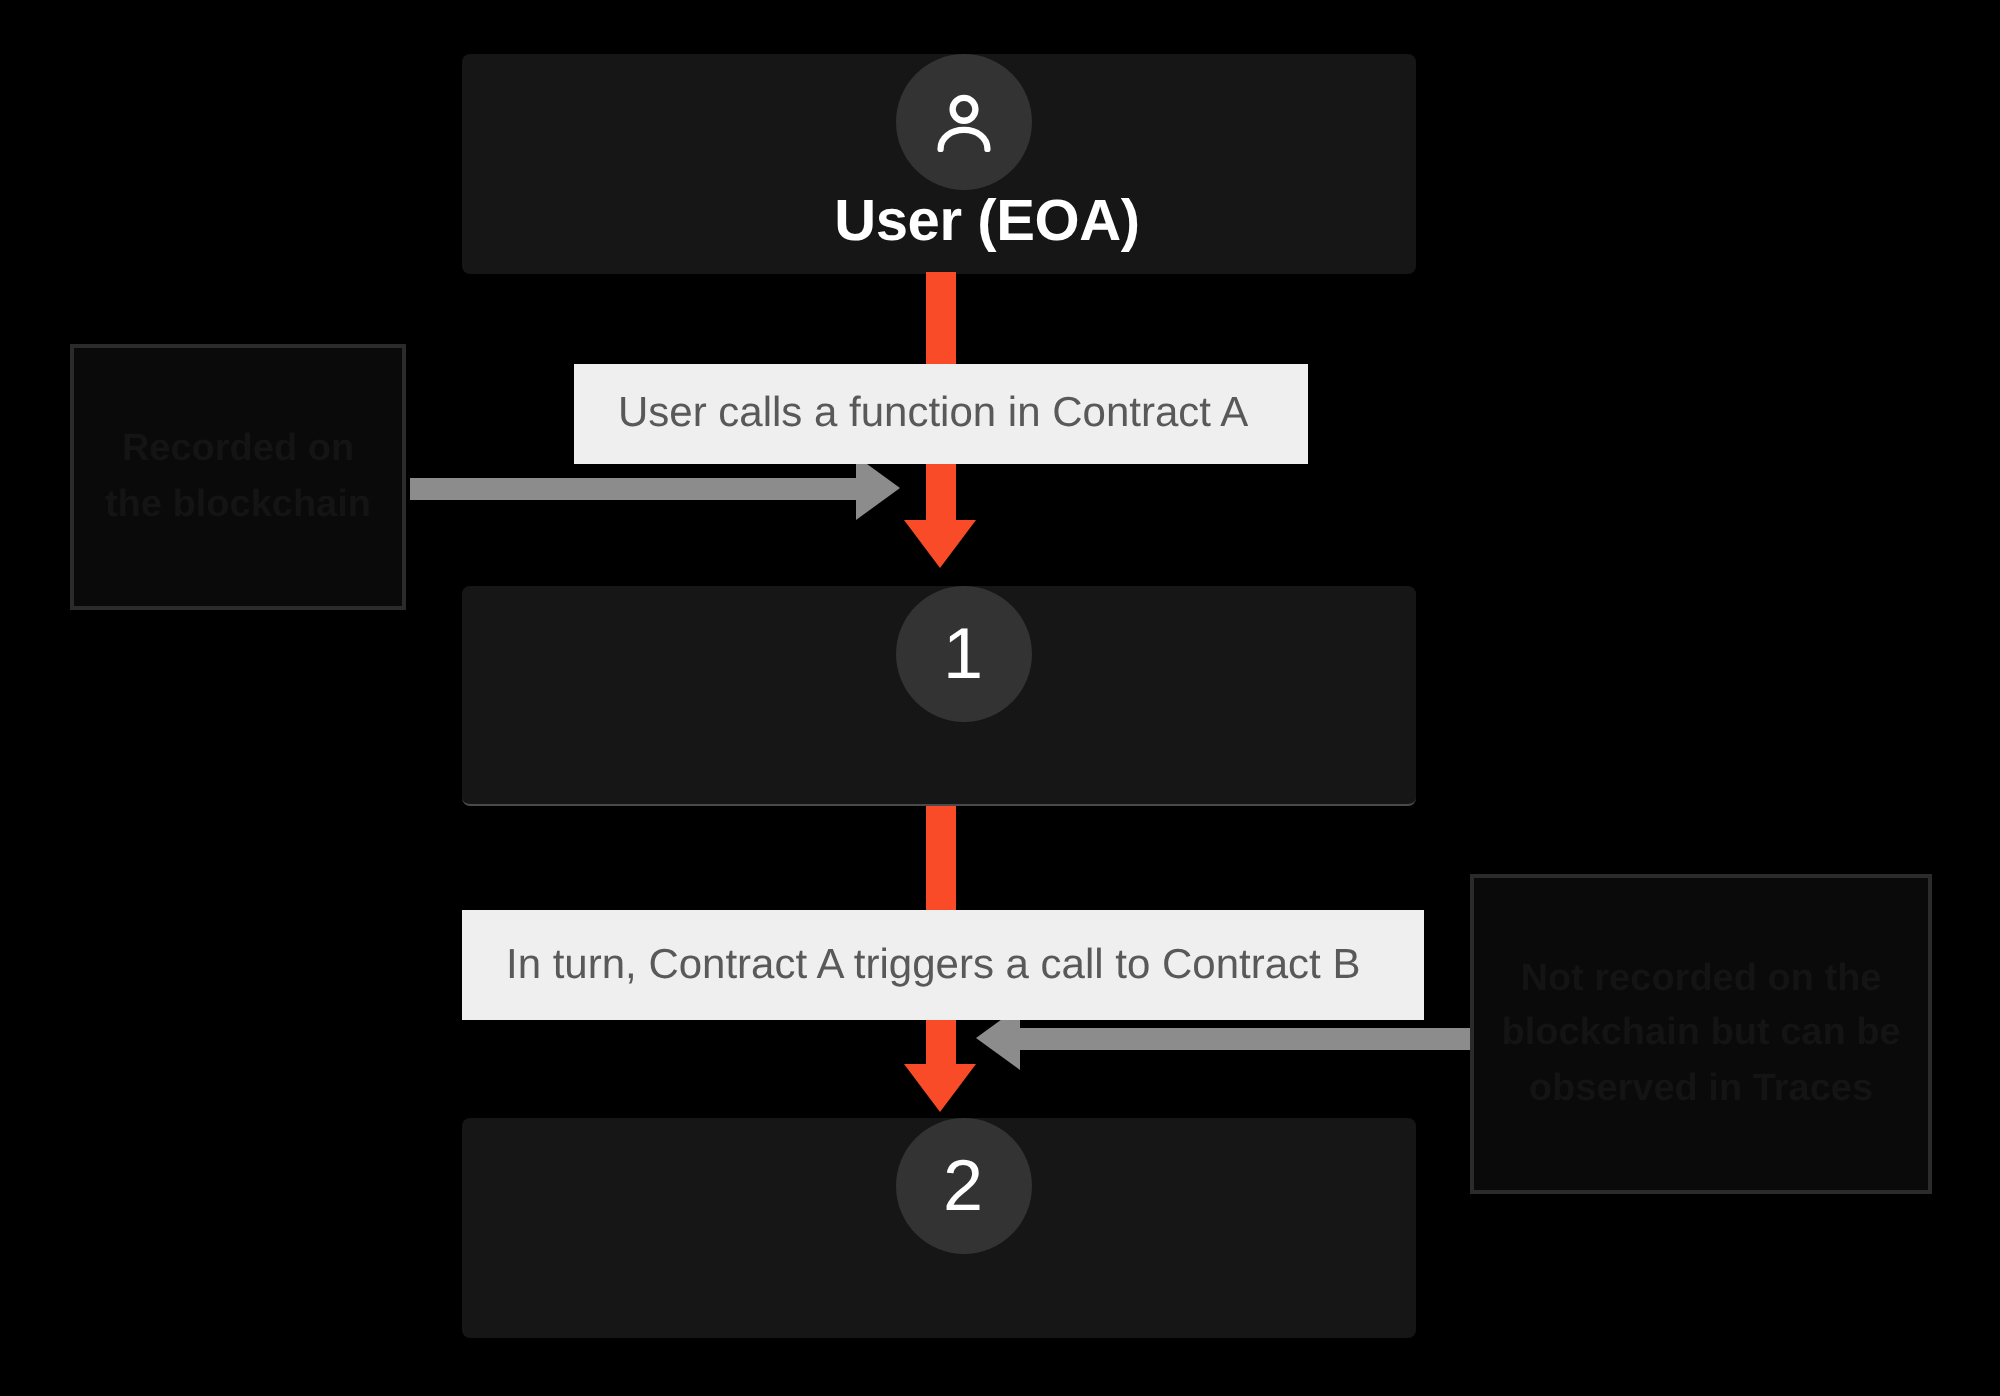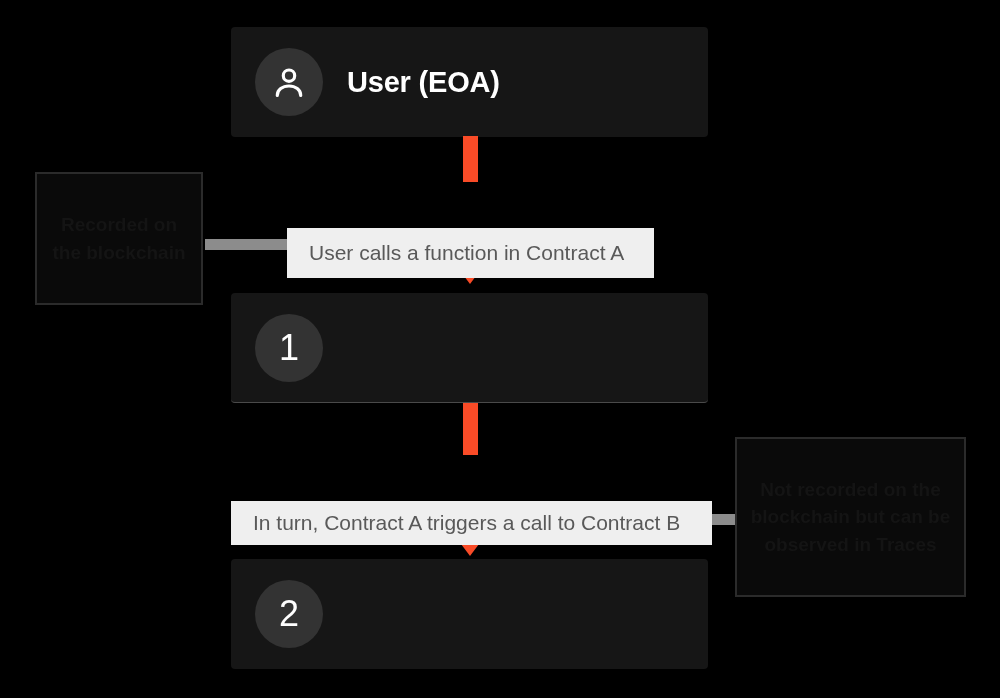--- a/index.html
+++ b/index.html
@@ -23,20 +23,21 @@
     position: absolute;
     left: 231px;
     width: 477px;
     height: 110px;
     background: #161616;
     border-radius: 4px;
     display: flex;
     align-items: center;
     box-sizing: border-box;
     padding-left: 24px;
+    flex-direction: column;
   }
   .node-card.with-rule {
     border-bottom: 1px solid #4a4a4a;
   }
   .node-badge {
     width: 68px;
     height: 68px;
     border-radius: 50%;
     background: #333333;
     flex: 0 0 68px;
@@ -62,21 +63,20 @@
     position: absolute;
     background: #efefef;
     display: flex;
     align-items: center;
     box-sizing: border-box;
     padding: 0 22px;
     color: #595959;
     font-size: 21px;
     white-space: nowrap;
     z-index: 4;
-    margin-top: 46px;
   }
 
   
   .red-seg {
     position: absolute;
     left: 463px;
     width: 15px;
     background: #f94b27;
     z-index: 2;
   }
@@ -164,21 +164,21 @@
   </div>
 
   <div class="node-card" style="top:559px;">
     <div class="node-badge">2</div>
   </div>
 
   <div class="caption-bar" style="left:287px; top:182px; width:367px; height:50px;">
     <span>User calls a function in Contract A</span>
   </div>
 
-  <div class="caption-bar" style="left:231px; top:455px; width:481px; height:44px;">
+  <div class="caption-bar" style="left:231px; top:455px; width:481px; height:55px;">
     <span>In turn, Contract A triggers a call to Contract B</span>
   </div>
 
   <div class="annot-box" style="left:35px; top:172px; width:168px; height:133px;">
     <span>Recorded on the blockchain</span>
   </div>
   <div class="gray-shaft" style="left:205px; top:239px; width:225px;"></div>
   <div class="gray-head-right" style="left:428px; top:228px;"></div>
 
   <div class="annot-box" style="left:735px; top:437px; width:231px; height:160px;">

